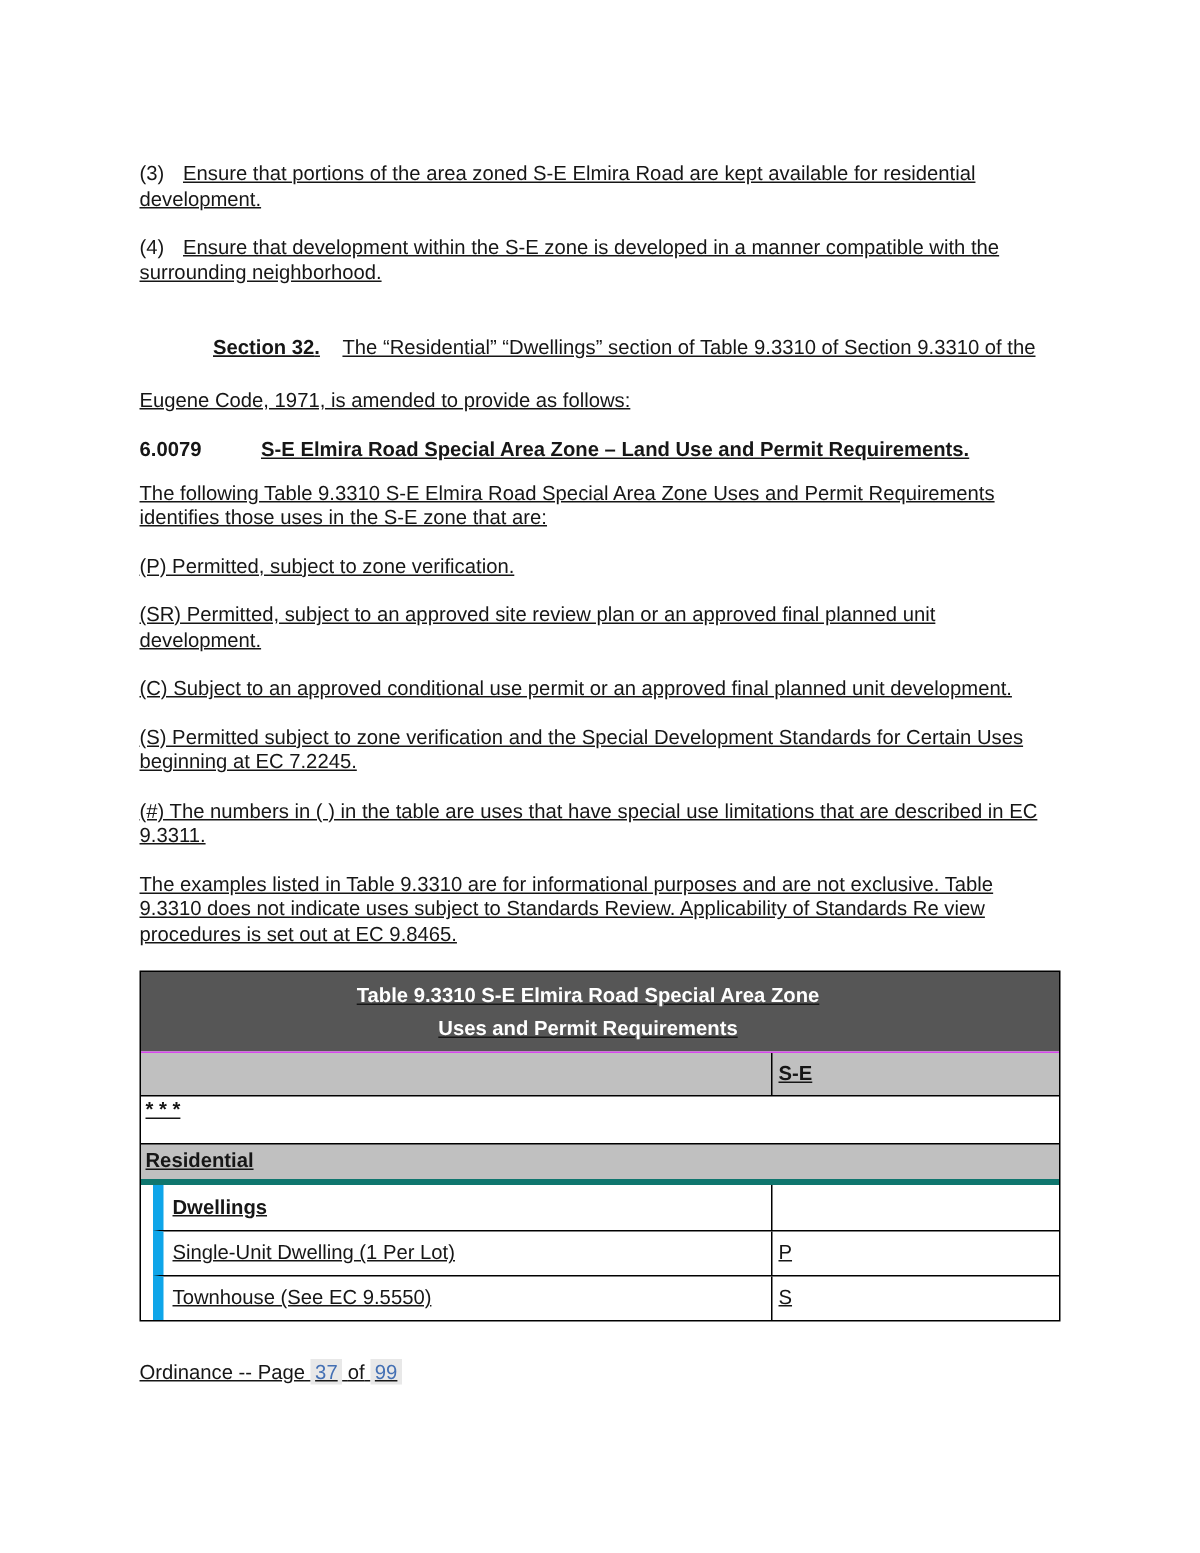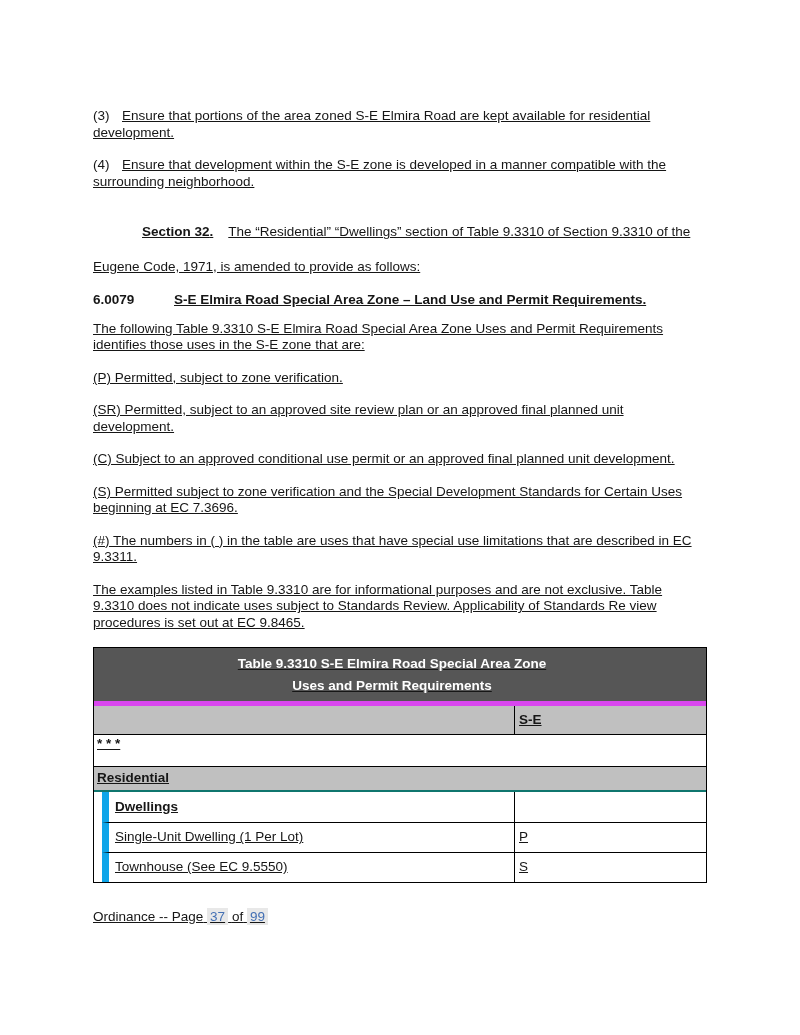--- a/index.html
+++ b/index.html
@@ -26,33 +26,33 @@
   .tbl{
     width:614px;box-sizing:border-box;border:1px solid #000;
     margin:0;font-size:13.5px;
   }
   .tbl-title{
     background:#565656;color:#ffffff;font-weight:bold;text-align:center;
     padding:5px 16px 4px 0;
   }
   .tbl-title .t-line{line-height:22px;}
   .row-zone{
-    display:flex;background:#c0c0c0;border-top:5px solid #d946ef;height:28px;align-items:center;
+    display:flex;background:#c0c0c0;border-top:1px solid #d946ef;height:28px;align-items:center;
   }
   .row-zone .cell-blank{flex:1;}
   .row-zone .cell-se{
     box-sizing:border-box;width:192px;border-left:1px solid #000;height:100%;
     display:flex;align-items:center;padding-left:4px;font-weight:bold;
   }
   .row-ellipsis{
     border-top:1px solid #000;height:32px;box-sizing:border-box;
     padding:2px 0 0 3px;font-weight:bold;line-height:14px;background:#fff;
   }
   .row-category{
-    border-top:1px solid #000;border-bottom:2px solid #0f766e;background:#c0c0c0;
+    border-top:1px solid #000;border-bottom:4px solid #0f766e;background:#c0c0c0;
     height:23px;display:flex;align-items:center;padding-left:3px;font-weight:bold;
   }
   .subrow{display:flex;height:30px;}
   .subrow .gutter{width:8px;background:#fff;}
   .subrow .sub-inner{
     flex:1;display:flex;border-left:7px solid #0ea5e9;
   }
   .subrow.divided .sub-inner{border-top:1px solid #000;}
   .sub-left{flex:1;display:flex;align-items:center;padding-left:6px;}
   .sub-right{
@@ -76,21 +76,21 @@
 
   <p class="section-para"><span class="section-label">Section 32</span><span class="section-period">.</span><span class="spacer"></span><span>The “Residential” “Dwellings” section of Table 9.3310 of Section 9.3310 of the Eugene Code, 1971, is amended to provide as follows:</span></p>
 
   <p class="code-heading"><span class="code-num">6.0079</span><span>S-E Elmira Road Special Area Zone – Land Use and Permit Requirements.</span></p>
 
   <p>The following Table 9.3310 S-E Elmira Road Special Area Zone Uses and Permit Requirements identifies those uses in the S-E zone that are:</p>
 
   <p>(P) Permitted, subject to zone verification.</p>
   <p>(SR) Permitted, subject to an approved site review plan or an approved final planned unit development.</p>
   <p>(C) Subject to an approved conditional use permit or an approved final planned unit development.</p>
-  <p>(S) Permitted subject to zone verification and the Special Development Standards for Certain Uses beginning at EC 7.3696.</p>
+  <p>(S) Permitted subject to zone verification and the Special Development Standards for Certain Uses beginning at EC 7.2245.</p>
   <p>(#) The numbers in ( ) in the table are uses that have special use limitations that are described in EC 9.3311.</p>
 
   <p>The examples listed in Table 9.3310 are for informational purposes and are not exclusive. Table 9.3310 does not indicate uses subject to Standards Review. Applicability of Standards Re view procedures is set out at EC 9.8465.</p>
 
   <div class="tbl">
     <div class="tbl-title">
       <div class="t-line">Table 9.3310 S-E Elmira Road Special Area Zone</div>
       <div class="t-line">Uses and Permit Requirements</div>
     </div>
     <div class="row-zone">

